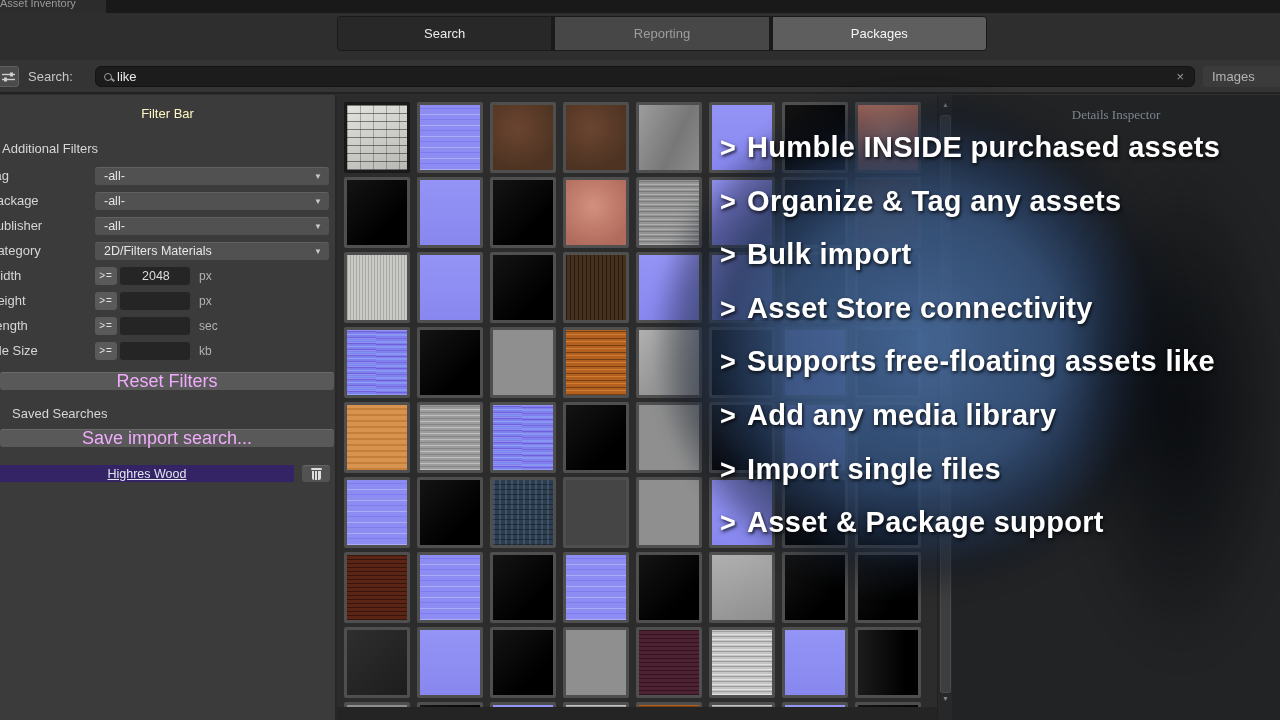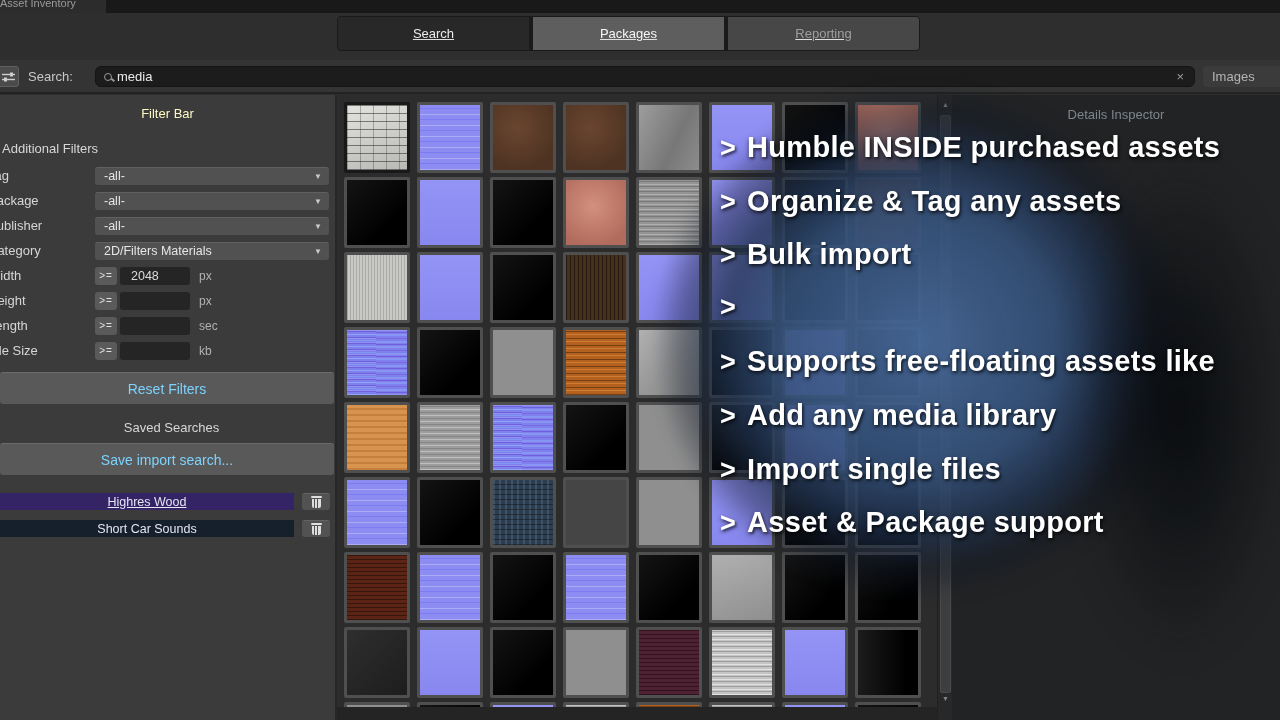--- a/index.html
+++ b/index.html
@@ -11,22 +11,22 @@
     color: #ddd;
   }
 
   
   .topbar { position:absolute; left:0; top:0; width:1280px; height:13px; background:#191919; }
   .window-tab { position:absolute; left:-12px; top:-6px; width:118px; height:19px; background:#2c2c2c; }
   .window-tab span { position:absolute; left:12px; top:3px; font-size:11px; color:#9a9a9a; white-space:nowrap; }
 
   
   .tab-group {
-    position:absolute; left:337px; top:16px; width:583px; height:35px;
-    display:flex; gap:4px; background:#1a1a1a; border:1px solid #1a1a1a; border-radius:4px; overflow:hidden;text-decoration:underline;
+    position:absolute; left:337px; top:16px; width:650px; height:35px;
+    display:flex; gap:4px; background:#1a1a1a; border:1px solid #1a1a1a; border-radius:4px; overflow:hidden;
   }
   .tab { flex:1; display:flex; align-items:center; justify-content:center; font-size:13px; cursor:default; }
   .tab--active    { background:#282828; color:#ececec; }
   .tab--highlight { background:#5e5e5e; color:#f6f6f6; }
   .tab--idle      { background:#474747; color:#9e9e9e; }
 
   
   .search-strip { position:absolute; left:0; top:60px; width:1280px; height:34px; background:#343434; border-bottom:2px solid #222; }
   .filter-toggle { position:absolute; left:-5px; top:6px; width:24px; height:21px; background:#4b4b4b; border:1px solid #5f5f5f; border-radius:3px; display:flex; align-items:center; justify-content:flex-end; padding-right:3px; }
   .search-label { position:absolute; left:28px; top:9px; font-size:13px; color:#c8c8c8; }
@@ -34,32 +34,32 @@
   .mag { position:relative; width:8px; height:8px; border:1.5px solid #9a9a9a; border-radius:50%; margin-right:5px; flex:none; }
   .mag::after { content:''; position:absolute; width:4px; height:1.5px; background:#9a9a9a; right:-3.5px; bottom:-1px; transform:rotate(40deg); }
   .query { font-size:13px; color:#eaeaea; flex:1; }
   .clear { font-size:13px; color:#9a9a9a; flex:none; padding-right:2px; }
   .type-filter { position:absolute; left:1203px; top:6px; width:77px; height:21px; background:#3b3b3b; border-radius:3px 0 0 3px; font-size:13px; color:#b4b4b4; display:flex; align-items:center; padding-left:9px; }
 
   
   .sidebar { position:absolute; left:0; top:95px; width:337px; height:625px; background:#3b3b3c; border-right:2px solid #272727; }
   .fb-title { text-align:center; padding-top:11px; font-size:13px; color:#fef9c3; }
   .section-label { margin:20px 0 0 2px; font-size:13px; color:#d6d6d6; }
-  .section-label.saved { margin:16px 4px 0 12px;text-align:center; }
+  .section-label.saved { margin:16px 4px 0 12px; }
   .filter-rows { margin-top:7px; }
   .filter-row { display:flex; align-items:center; height:25px; padding-right:6px; }
   .flabel { flex:none; width:107px; margin-left:-12px; font-size:13px; color:#d6d6d6; white-space:nowrap; overflow:hidden; }
   .dropdown { flex:1; height:18px; background:#515151; border-top:1px solid #606060; border-radius:3px; display:flex; align-items:center; position:relative; }
   .dropdown .val { padding-left:9px; font-size:12.5px; color:#e6e6e6; }
   .dropdown .arrow { position:absolute; right:7px; font-size:8px; color:#c9c9c9; }
   .op-btn { flex:none; width:22px; height:18px; background:#5a5a5a; border-radius:3px; font-size:10px; color:#e2e2e2; display:flex; align-items:center; justify-content:center; letter-spacing:1px; }
   .num-field { flex:none; width:70px; height:18px; background:#252525; border-radius:3px; margin-left:3px; display:flex; align-items:center; }
-  .num-field .nval { padding-left:11px; font-size:12.5px; color:#dcdcdc; }
+  .num-field .nval { padding-left:22px; font-size:12.5px; color:#dcdcdc; }
   .unit { margin-left:9px; font-size:12px; color:#b2b2b2; }
-  .btn { height:32px; background:#595959; border-top:1px solid #6a6a6a; border-radius:3px; font-size:14px; color:#7dd3fc; display:flex; align-items:center; justify-content:center; margin-right:1px; }
+  .btn { height:18px; background:#595959; border-top:1px solid #6a6a6a; border-radius:3px; font-size:18px; color:#f0abfc; display:flex; align-items:center; justify-content:center; margin-right:1px; }
   .btn.reset { margin-top:9px; }
   .btn.save { margin-top:8px; }
   .saved-list { margin-top:18px; }
   .saved-row { display:flex; align-items:center; height:17px; margin-bottom:10px; }
   .saved-bar { flex:1; height:17px; display:flex; align-items:center; justify-content:center; font-size:12.5px; color:#e4e6f2; }
   .trash-btn { flex:none; width:28px; height:17px; margin:0 5px 0 8px; background:#525252; border-top:1px solid #646464; border-radius:3px; display:flex; align-items:center; justify-content:center; }
   .trash-icon { position:relative; width:11px; height:12px; }
   .trash-icon::before { content:''; position:absolute; top:0; left:0; right:0; height:2px; background:#dedede; border-radius:1px; }
   .trash-icon::after { content:''; position:absolute; top:3px; left:1px; right:1px; bottom:0; background:#dedede; border-radius:0 0 2px 2px;
     background-image:linear-gradient(90deg, transparent 2px, #525252 2px, #525252 3px, transparent 3px, transparent 5px, #525252 5px, #525252 6px, transparent 6px); }
@@ -98,21 +98,21 @@
 
   
   .vscroll { position:absolute; left:937px; top:95px; width:15px; height:625px; background:#282828; border-left:1px solid #202020; }
   .vscroll .arr { position:absolute; left:0; width:15px; text-align:center; font-size:7px; color:#858585; }
   .vscroll .arr.up { top:6px; }
   .vscroll .arr.down { bottom:18px; }
   .vscroll .thumb { position:absolute; left:2px; top:20px; width:11px; height:578px; background:#3e3e3e; border:1px solid #4a4a4a; border-radius:2px; }
 
   
   .details-panel { position:absolute; left:952px; top:95px; width:328px; height:625px; background:#222324; }
-  .details-title { position:absolute; left:952px; top:107px; width:328px; text-align:center; font-size:13px; color:rgba(160,172,184,.72); z-index:45; }
+  .details-title { position:absolute; left:952px; top:107px; width:328px; text-align:center; font-size:13px; color:rgba(160,172,184,.72); z-index:45;font-family:Liberation Serif, serif; }
 
   
   .promo-bg { position:absolute; left:650px; top:83px; width:640px; height:575px; z-index:40;
     background:radial-gradient(closest-side at 42% 45%, rgba(70,104,152,.95), rgba(52,80,120,.9) 52%, rgba(32,50,78,.8) 72%, rgba(16,24,38,.4) 88%, rgba(10,15,24,0) 100%);
     filter: blur(6px); }
   .promo-dark { position:absolute; left:1070px; top:160px; width:220px; height:500px; z-index:41;
     background:radial-gradient(closest-side, rgba(5,8,12,.85), rgba(5,8,12,0)); filter: blur(14px); }
   .promo { position:absolute; left:720px; top:131px; z-index:60; width:560px; }
   .promo-line { display:flex; align-items:baseline; height:53.6px; font-size:29px; font-weight:700; color:#fff;
     text-shadow: 0 2px 4px rgba(0,0,0,.55), 2px 2px 2px rgba(0,0,0,.35); letter-spacing:.3px; white-space:nowrap; }
@@ -128,37 +128,37 @@
 <div class="app">
 
   <div class="topbar">
     <div class="window-tab">
       <span>Asset Inventory</span>
     </div>
   </div>
 
   <div class="tab-group">
       <div class="tab tab--active">Search</div>
+      <div class="tab tab--idle">Reporting</div>
       <div class="tab tab--highlight">Packages</div>
-      <div class="tab tab--idle">Reporting</div>
     </div>
 
   <div class="search-strip">
     <div class="filter-toggle">
       <svg class="sliders-icon" width="13" height="12" viewBox="0 0 13 12">
         <line x1="0" y1="3.5" x2="13" y2="3.5" stroke="#cfcfcf" stroke-width="1.4"></line>
         <line x1="0" y1="8.5" x2="13" y2="8.5" stroke="#cfcfcf" stroke-width="1.4"></line>
         <rect x="8" y="1.5" width="3" height="4" fill="#cfcfcf"></rect>
         <rect x="2" y="6.5" width="3" height="4" fill="#cfcfcf"></rect>
       </svg>
     </div>
     <span class="search-label">Search:</span>
     <div class="search-field">
       <span class="mag"></span>
-      <span class="query">media</span>
+      <span class="query">like</span>
       <span class="clear">×</span>
     </div>
     <div class="type-filter">Images</div>
   </div>
 
   <div class="sidebar">
     <div class="fb-title">Filter Bar</div>
     <div class="section-label">Additional Filters</div>
     <div class="filter-rows" id="filterRows">
         <div class="filter-row">
@@ -225,26 +225,20 @@
     <div class="btn reset">Reset Filters</div>
     <div class="section-label saved">Saved Searches</div>
     <div class="btn save">Save import search...</div>
     <div class="saved-list" id="savedList">
         <div class="saved-row">
           <div class="saved-bar" style="background: rgb(52, 35, 101); text-decoration: underline;">Highres Wood</div>
           <div class="trash-btn">
             <div class="trash-icon"></div>
           </div>
         </div>
-        <div class="saved-row">
-          <div class="saved-bar" style="background: rgb(22, 31, 44);">Short Car Sounds</div>
-          <div class="trash-btn">
-            <div class="trash-icon"></div>
-          </div>
-        </div>
       </div>
   </div>
 
   <div class="grid-panel" id="gridPanel">
       <div class="tile selected" style="left: 7px; top: 7px;">
         <div class="tile-img p-brick-light"></div>
       </div>
       <div class="tile" style="left: 80px; top: 7px;">
         <div class="tile-img p-peri-stripes"></div>
       </div>
@@ -480,20 +474,21 @@
       <div class="promo-line">
         <span class="bullet">&gt;</span>
         <span>Organize &amp; Tag any assets</span>
       </div>
       <div class="promo-line">
         <span class="bullet">&gt;</span>
         <span>Bulk import</span>
       </div>
       <div class="promo-line">
         <span class="bullet">&gt;</span>
+        <span>Asset Store connectivity</span>
       </div>
       <div class="promo-line">
         <span class="bullet">&gt;</span>
         <span>Supports free-floating assets like</span>
       </div>
       <div class="promo-line">
         <span class="bullet">&gt;</span>
         <span>Add any media library</span>
       </div>
       <div class="promo-line">

